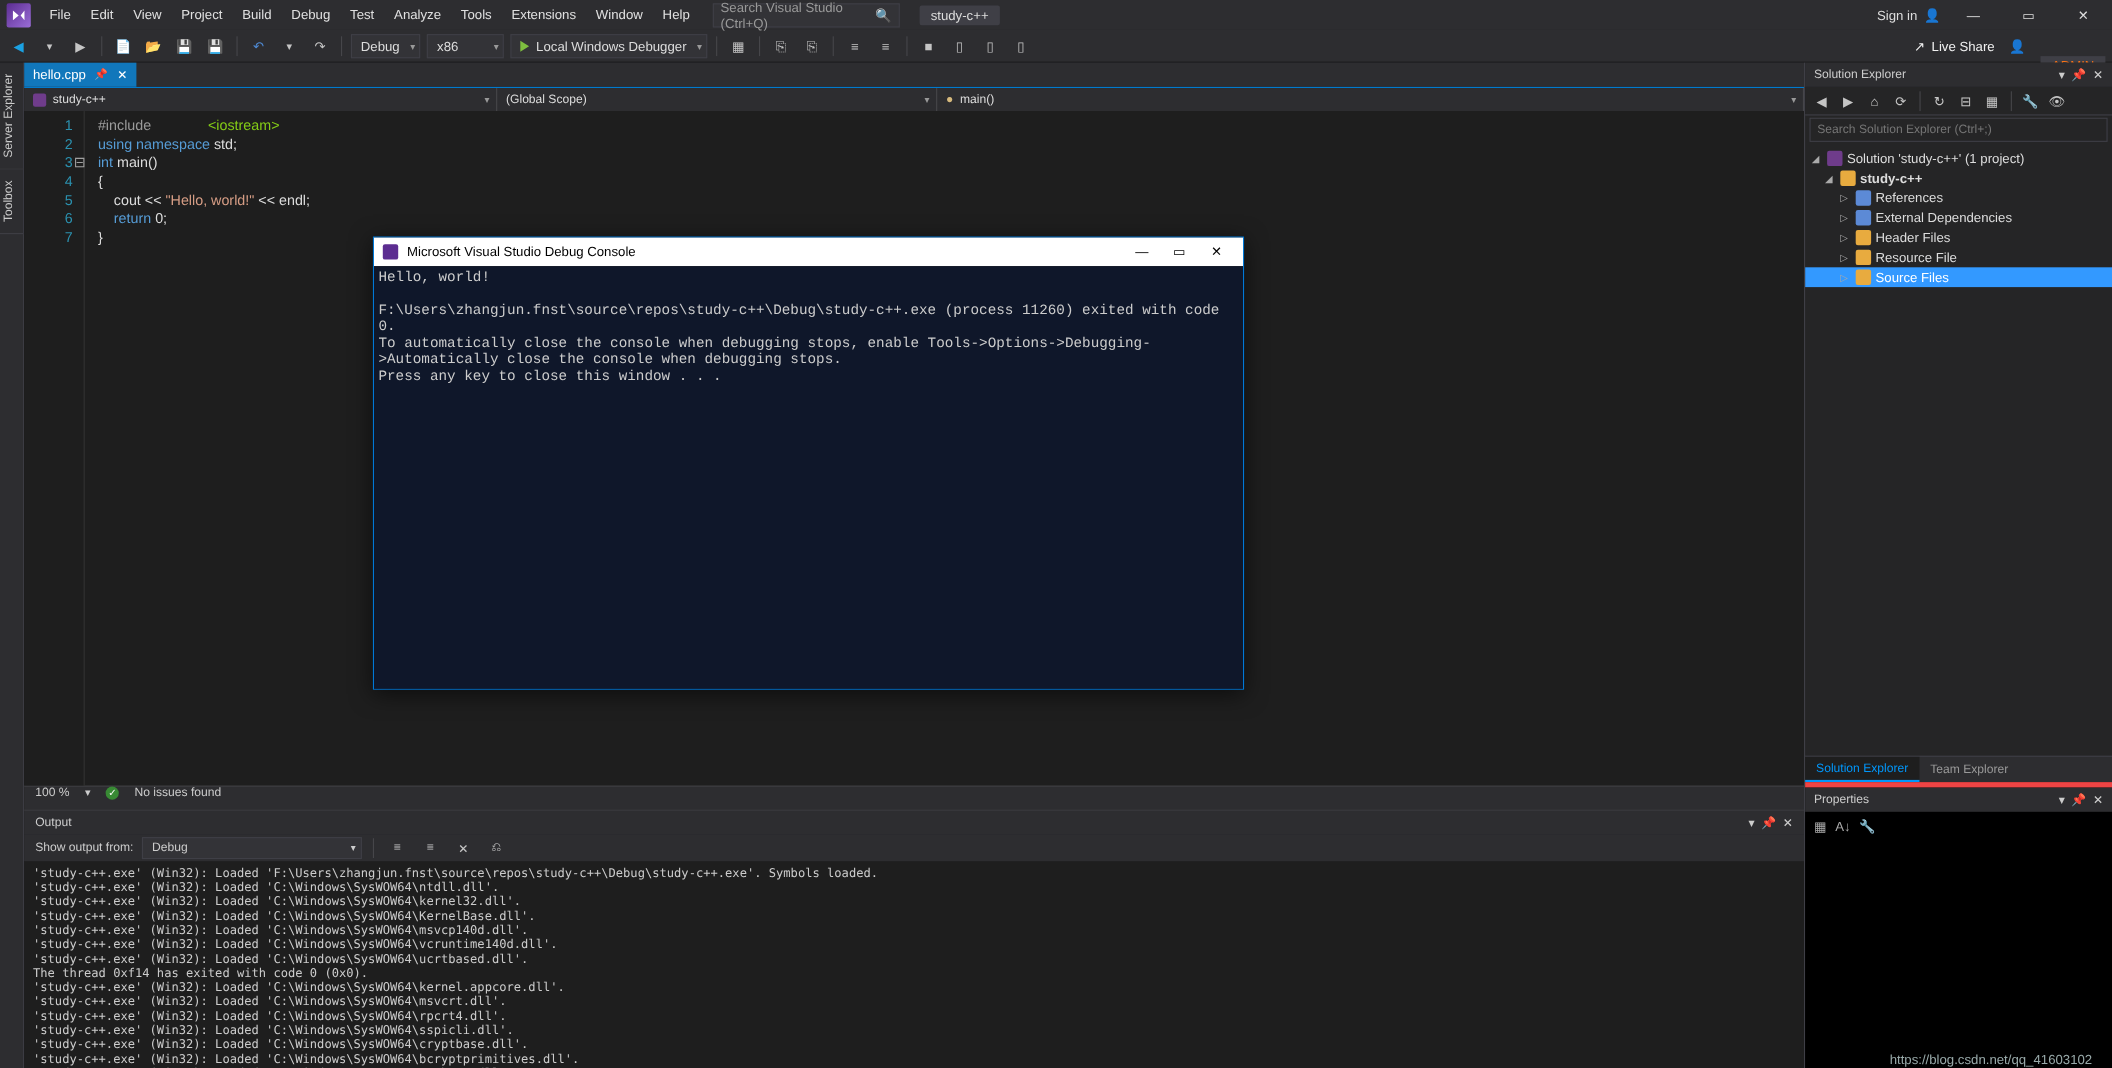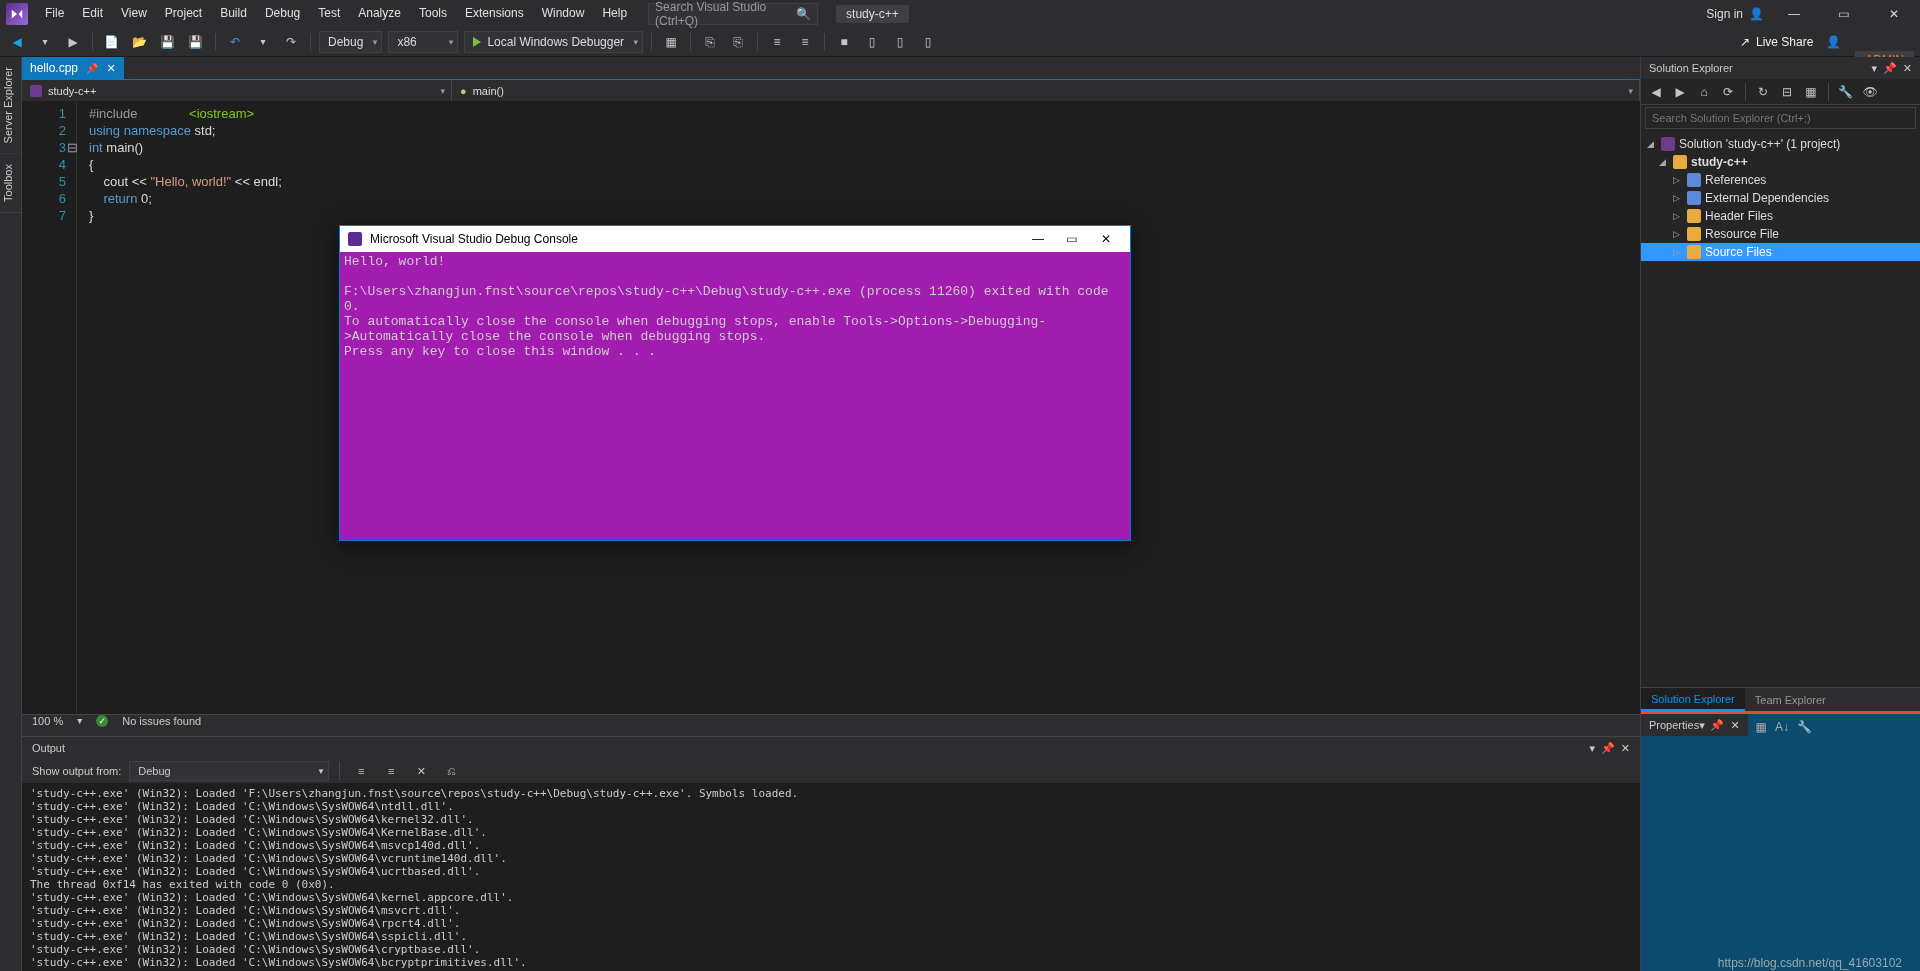--- a/index.html
+++ b/index.html
@@ -74,30 +74,30 @@
 .tree-row .arrow { width:10px; font-size:9px; color:#aaa; }
 .tree-row .ticon { width:14px; height:14px; display:inline-block; }
 .ico-sln { background:#6f3c8b; border-radius:2px; }
 .ico-proj { background:#e8ab3f; border-radius:2px; }
 .ico-ref { background:#5c8ad6; border-radius:2px; }
 .ico-fold { background:#e8ab3f; border-radius:2px; }
 .sln-tabs { height:24px; background:#2d2d30; border-top:1px solid #3f3f46; display:flex; align-items:center; }
 .sln-tabs .st { padding:0 10px; height:100%; display:flex; align-items:center; color:#999; font-size:11px; }
 .sln-tabs .st.active { color:#0097fb; border-bottom:2px solid #0097fb; background:#1e1e1e; }
 
-.props { flex:0 0 auto; border-top:3px solid #ef4444; display:flex; background:#0c4a6e; }
+.props { flex:0 0 auto; border-top:5px solid #ef4444; display:flex; flex-direction:column; background:#000000; }
 .props-tools { height:26px; display:flex; align-items:center; padding:0 8px; gap:8px; color:#aaa; }
 .props-body { flex:1; }
 
-.console-win { position:absolute; left:317px; top:168px; width:792px; height:316px; background:#0c0c0c; border:1px solid #0078d7; box-shadow:0 4px 20px rgba(0,0,0,.6); display:flex; flex-direction:column; z-index:50; }
+.console-win { position:absolute; left:317px; top:158px; width:792px; height:412px; background:#0c0c0c; border:1px solid #0078d7; box-shadow:0 4px 20px rgba(0,0,0,.6); display:flex; flex-direction:column; z-index:50; }
 .console-title { height:26px; background:#fff; color:#000; display:flex; align-items:center; padding:0 8px; font-size:12px; }
 .console-title .ci { width:14px;height:14px;background:#5c2d91;border-radius:2px;margin-right:8px; }
 .console-title .cbtns { margin-left:auto; display:flex; gap:2px; }
 .console-title .cb { width:32px; height:22px; display:flex; align-items:center; justify-content:center; }
-.console-body { flex:1; background:#a21caf; color:#ccc; font-family:Consolas,'Courier New',monospace; font-size:13px; line-height:15px; padding:2px 4px; white-space:pre-wrap; overflow-y:scroll; }
+.console-body { flex:1; background:#0f172a; color:#ccc; font-family:Consolas,'Courier New',monospace; font-size:13px; line-height:15px; padding:2px 4px; white-space:pre-wrap; overflow-y:scroll; }
 .console-body::-webkit-scrollbar { width:16px; background:#2a2a2a; }
 .console-body::-webkit-scrollbar-thumb { background:#5a5a5a; }
 
 .isvg { width:14px;height:14px; }
 .small { font-size:10px; }
 
 .watermark { position:absolute; right:18px; bottom:1px; color:#9aa; font-size:12px; z-index:200; }
 </style>
 </head>
 <body>
@@ -182,20 +182,23 @@
         <span>hello.cpp</span>
         <span class="pin">📌</span>
         <span class="x">✕</span>
       </div>
     </div>
 
     <div class="ed-bread">
       <div class="bc" style="width:430px">
           <span class="bc-icon"></span>
           <span>study-c++</span>
+        </div>
+      <div class="bc" style="width:400px">
+          <span>(Global Scope)</span>
         </div>
       <div class="bc" style="flex:1">
           <span style="color:#d7ba7d">●</span>
           <span>main()</span>
         </div>
     </div>
 
     <div class="code-wrap">
       <div class="gutter" id="gutter">
           <div>1</div>

